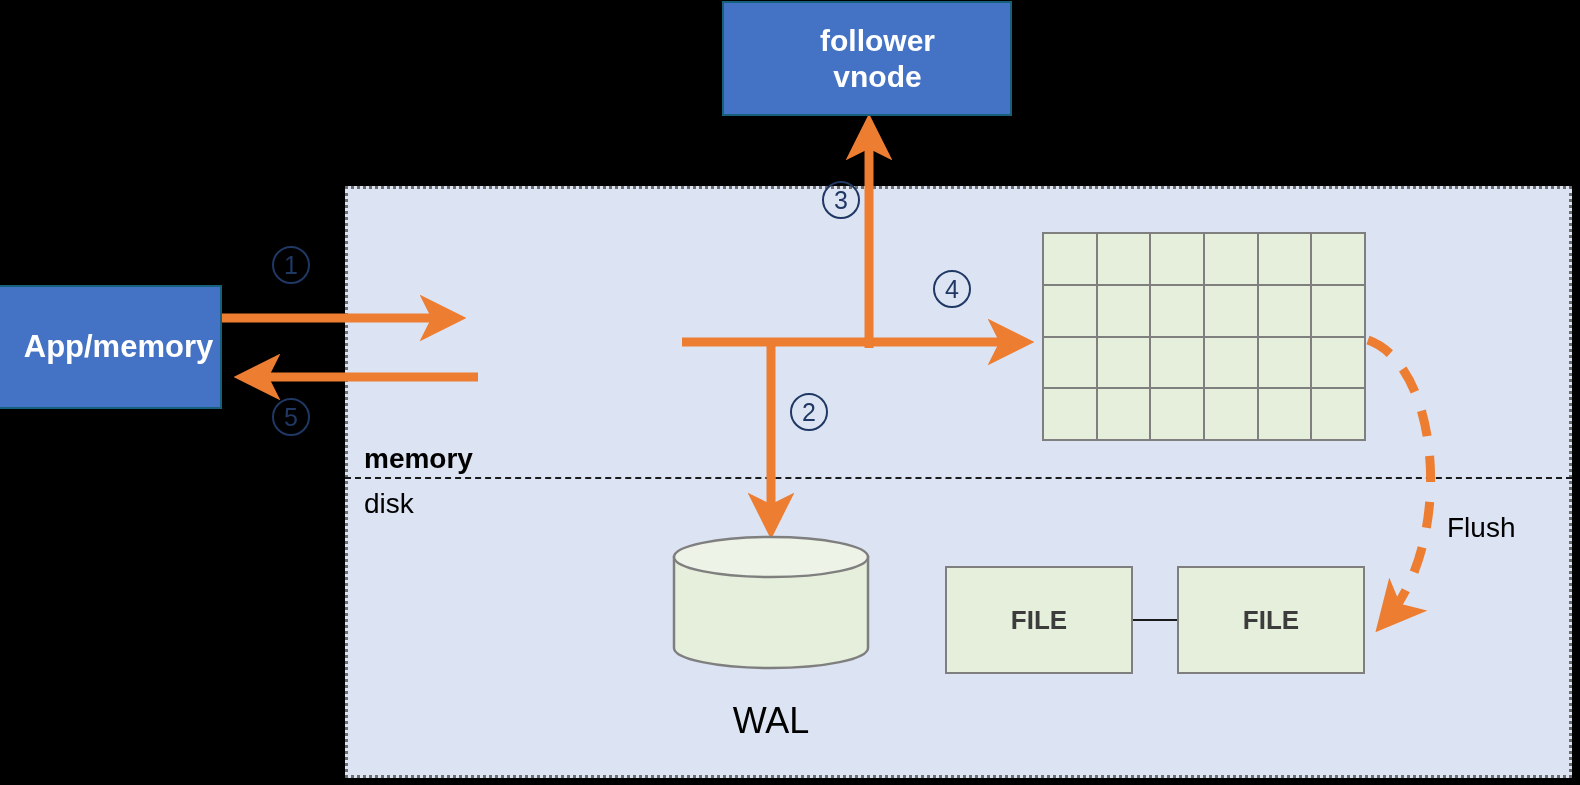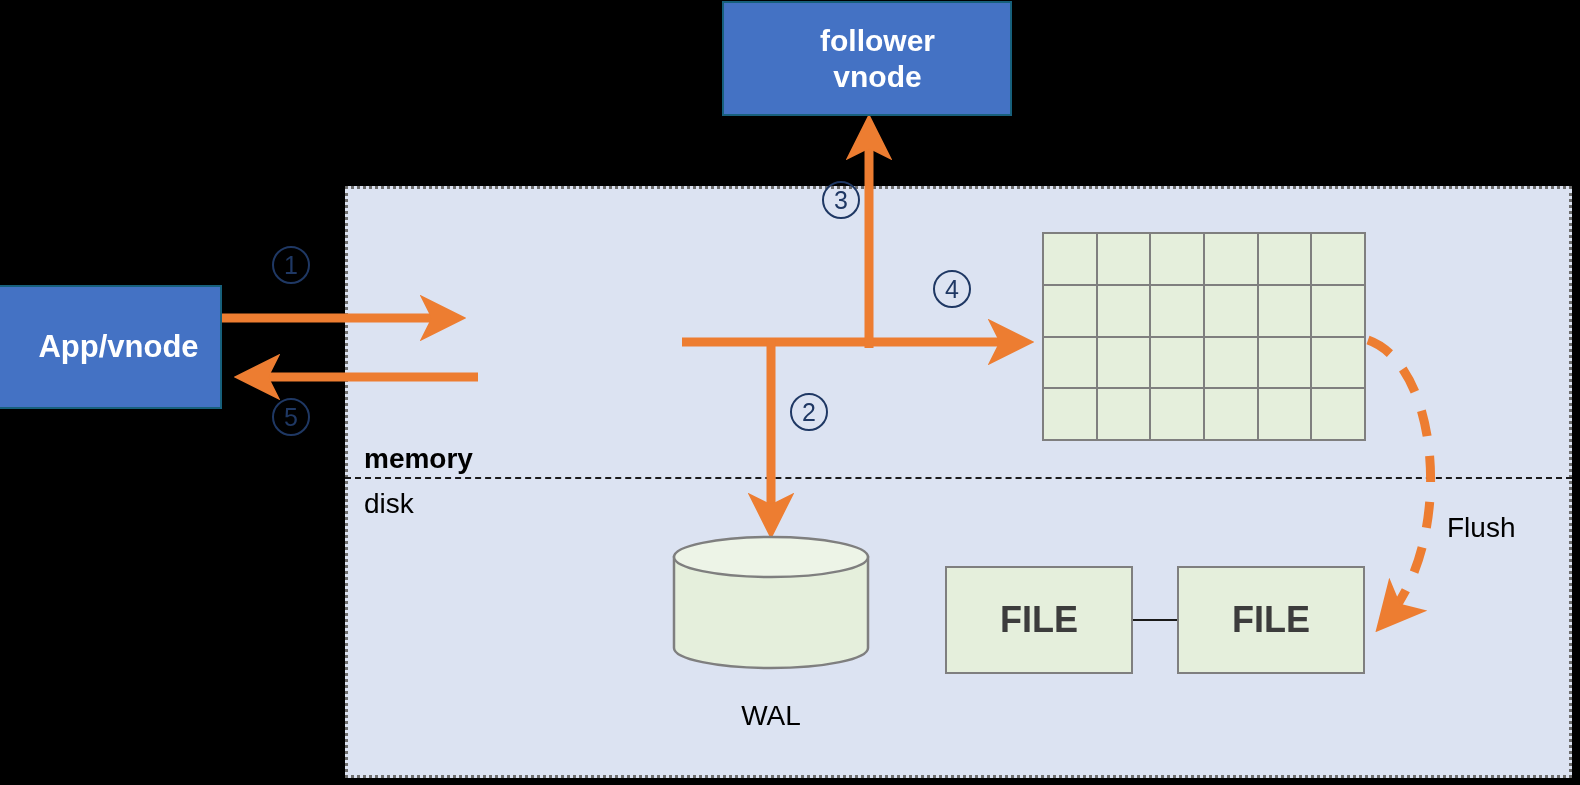--- a/index.html
+++ b/index.html
@@ -105,34 +105,34 @@
     width: 198px;
     height: 135px;
   }
   #wal-label {
     position: absolute;
     left: 672px;
     top: 700px;
     width: 198px;
     text-align: center;
     color: #000000;
-    font-size: 28px;
+    font-size: 36px;
   }
 
   
   .file-box {
     position: absolute;
     background: #E5EFDC;
     border: 2px solid #7F7F7F;
     box-sizing: border-box;
     display: flex;
     align-items: center;
     justify-content: center;
     color: #3C3C3C;
-    font-size: 36px;
+    font-size: 26px;
     font-weight: bold;
     top: 566px;
     height: 108px;
   }
   #file-box-1 { left: 945px; width: 188px; }
   #file-box-2 { left: 1177px; width: 188px; }
   #file-link-line {
     position: absolute;
     left: 1133px;
     top: 619px;
@@ -216,21 +216,21 @@
     <line x1="682" y1="342" x2="1020" y2="342" stroke="#ED7D31" stroke-width="9" marker-end="url(#ah)"></line>
 
     <line x1="869" y1="348" x2="869" y2="128" stroke="#ED7D31" stroke-width="9" marker-end="url(#ah)"></line>
 
     <line x1="771" y1="338" x2="771" y2="525" stroke="#ED7D31" stroke-width="9" marker-end="url(#ah)"></line>
 
     <path d="M1368,340 C1440,365 1455,540 1386,620" fill="none" stroke="#ED7D31" stroke-width="9" stroke-dasharray="26 20" stroke-linecap="butt" marker-end="url(#ah2)"></path>
   </svg>
 
   <div class="blue-box" id="app-taosc-box">
-    <span>App/vnode</span>
+    <span>App/memory</span>
   </div>
 
   <div class="blue-box" id="follower-vnode-box">
     <span>follower
 vnode</span>
   </div>
 
 
   <div id="memtable-grid">
     <div class="cell"></div>

